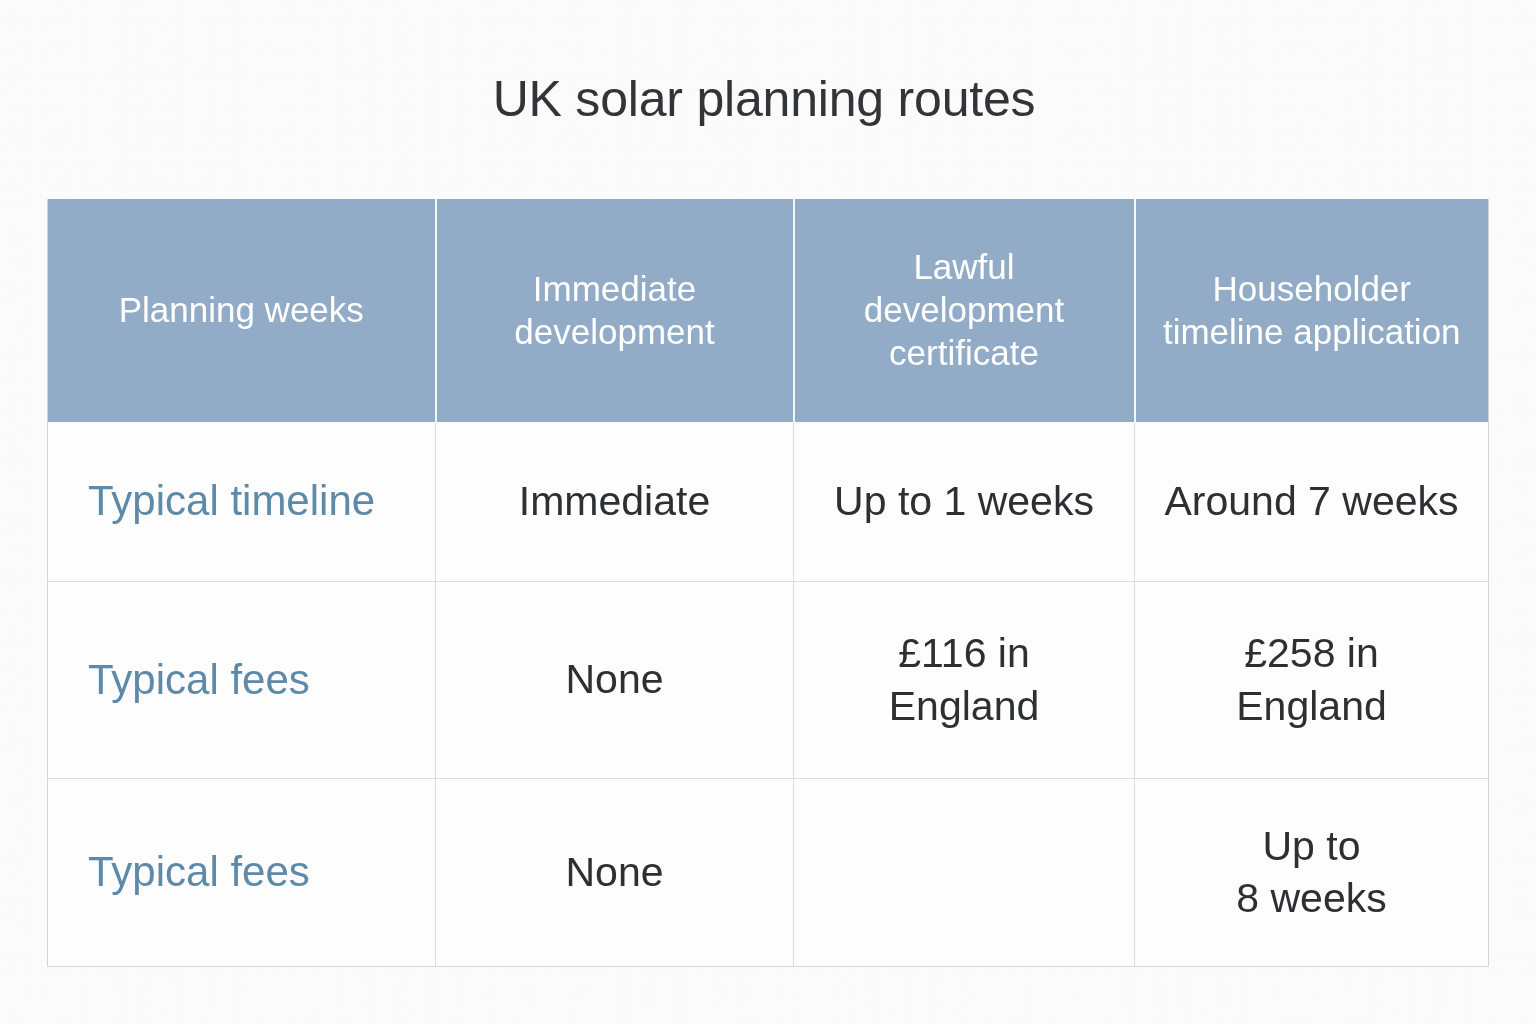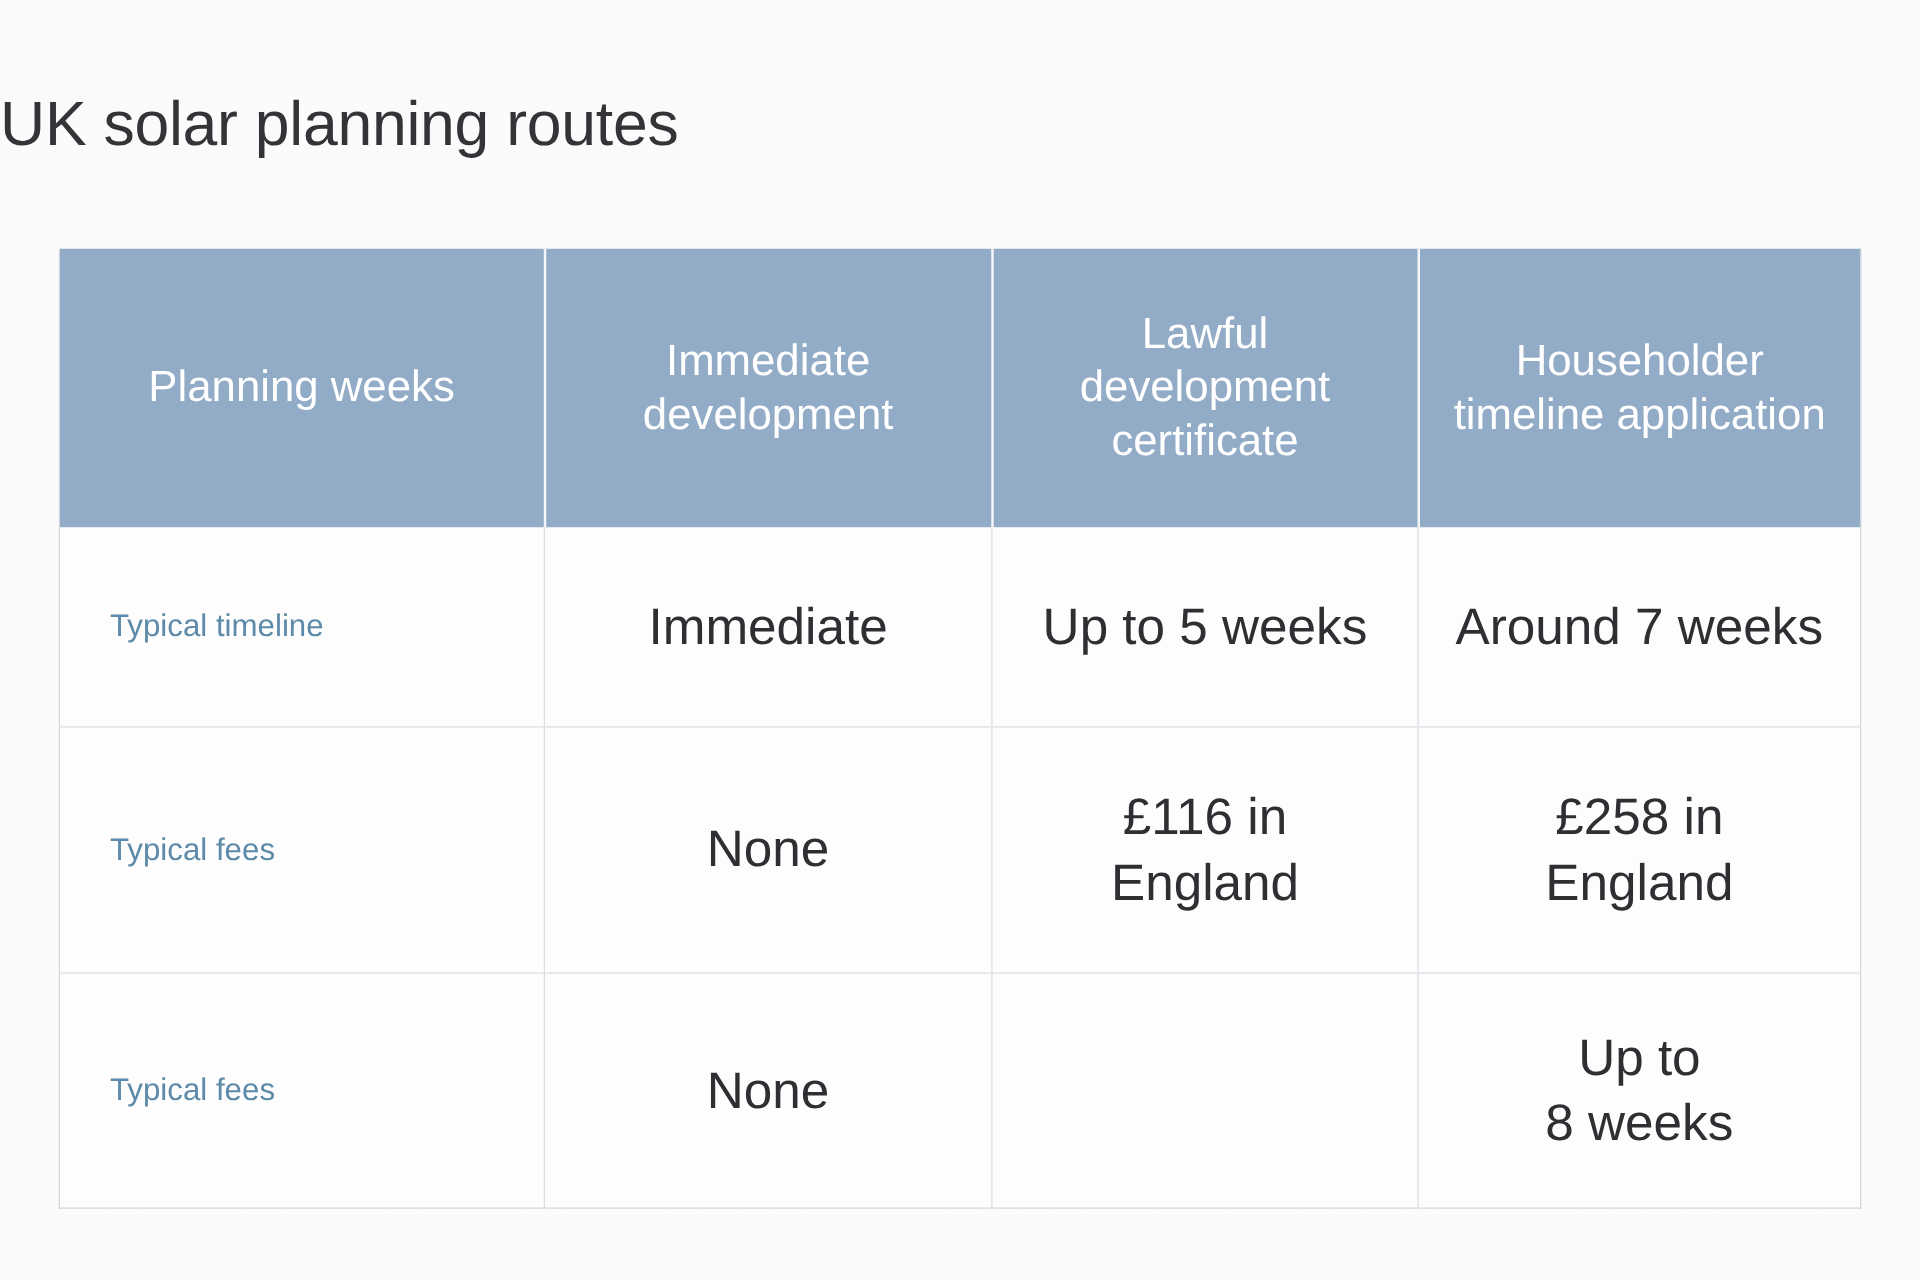--- a/index.html
+++ b/index.html
@@ -25,21 +25,21 @@
       radial-gradient(circle at 45% 85%, rgba(0,0,0,0.010) 0 1px, transparent 1px);
     background-size: 7px 7px, 11px 11px, 9px 9px;
     opacity: .9;
   }
 
   .page-title {
     position: absolute;
     left: 0;
     top: 72px;
     width: 1528px;
-    text-align: left;
+    text-align: center;
     font-size: 50px;
     font-weight: 400;
     color: #333438;
     letter-spacing: -0.2px;
     line-height: 1.1;
     white-space: nowrap;
   }
 
   .table-wrap {
     position: absolute;
@@ -88,21 +88,21 @@
     padding: 8px 14px;
     border-right: 1px solid #d8dde2;
     border-top: 1px solid #d8dde2;
     box-sizing: border-box;
   }
   tbody td:last-child { border-right: none; }
   tbody tr:first-child td { border-top: none; }
 
   tbody td.rowlabel {
     color: #5c8aa8;
-    font-size: 25px;
+    font-size: 42px;
     text-align: left;
     padding-left: 40px;
   }
 
   tbody tr.r1 td { height: 159px; }
   tbody tr.r2 td { height: 197px; }
   tbody tr.r3 td { height: 188px; }
 
   table.routes {
     border: 1px solid #cfd6dd;
@@ -136,21 +136,21 @@
       </tr>
     </thead>
     <tbody>
 
       <tr class="r1">
         <td class="rowlabel">Typical timeline</td>
         <td>
           <span class="cell-line">Immediate</span>
         </td>
         <td>
-          <span class="cell-line">Up to 5 weeks</span>
+          <span class="cell-line">Up to 1 weeks</span>
         </td>
         <td>
           <span class="cell-line">Around 7 weeks</span>
         </td>
       </tr>
 
       <tr class="r2">
         <td class="rowlabel">Typical fees</td>
         <td>
           <span class="cell-line">None</span>

